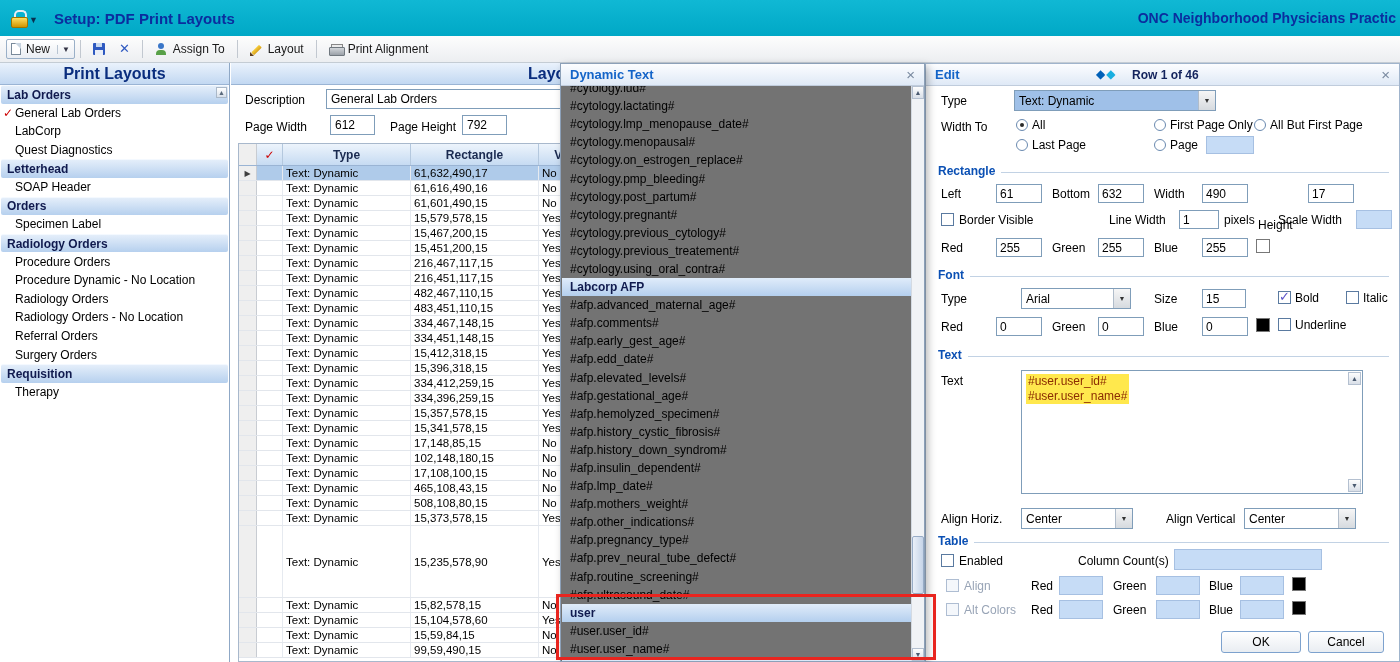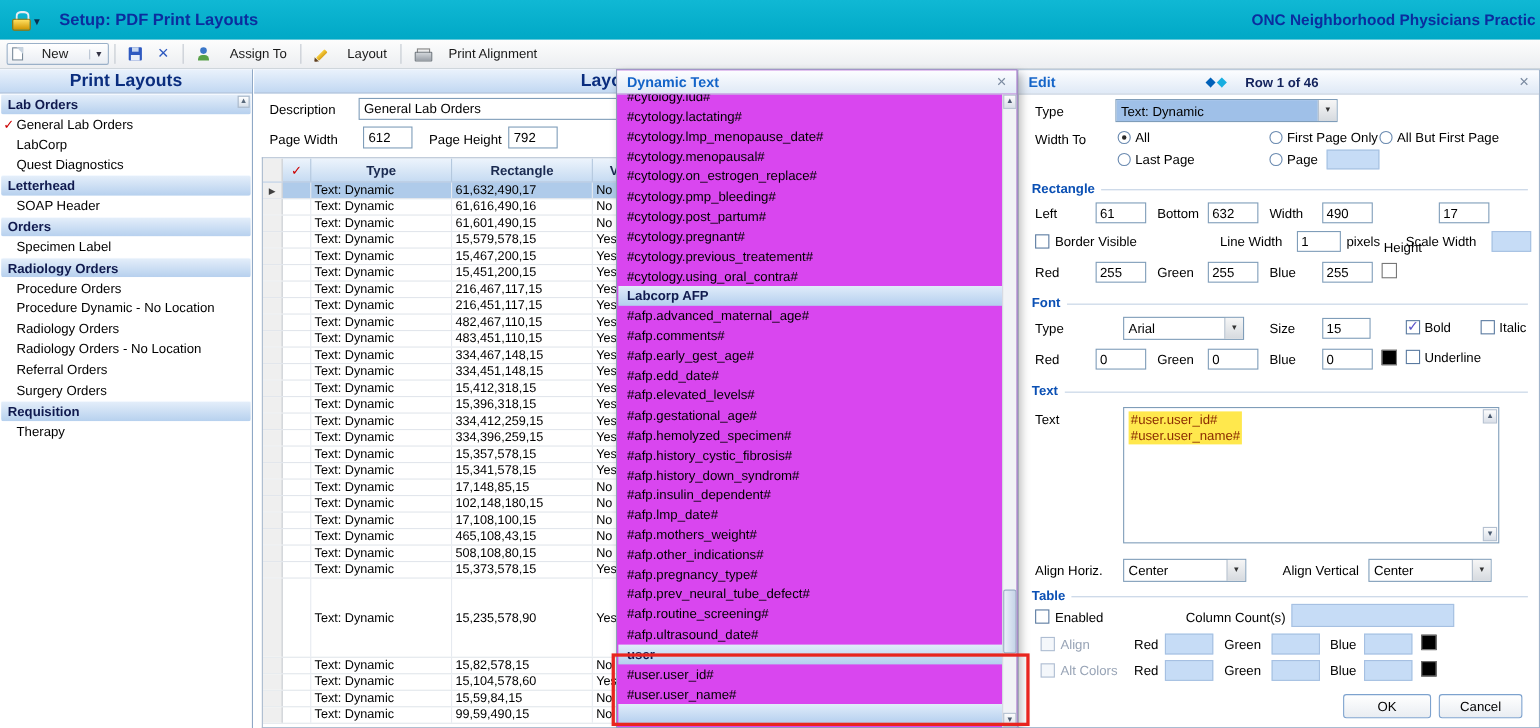--- a/index.html
+++ b/index.html
@@ -10,21 +10,21 @@
   .titlebar { height:36px; background:linear-gradient(#10B8D4,#00A8C6); display:flex; align-items:center; padding:0 10px; position:relative; }
   .lock-icon { position:relative; width:17px; height:17px; display:inline-block; }
   .lock-icon::before { content:""; position:absolute; left:4px; top:0; width:9px; height:8px; border:2px solid #E9EDF2; border-bottom:none; border-radius:5px 5px 0 0; }
   .lock-icon::after { content:""; position:absolute; left:1px; top:7px; width:15px; height:9px; background:linear-gradient(#FFE060,#D09400); border:1px solid #A07400; border-radius:2px; }
   .lock-caret { font-size:9px; color:#083050; margin:4px 0 0 2px; }
   .app-title { color:#0B2D9E; font-weight:bold; font-size:15px; margin-left:16px; white-space:nowrap; }
   .practice { margin-left:auto; color:#0B2D9E; font-weight:bold; font-size:14px; white-space:nowrap; margin-right:-6px; }
 
   
   .toolbar { height:27px; background:linear-gradient(#FDFDFD,#ECEEF1); border-bottom:1px solid #C4CCD4; display:flex; align-items:center; padding:0 6px; }
-  .tb-btn { display:flex; align-items:center; gap:17px; padding:2px 7px; font-size:12px; color:#1A1A1A; white-space:nowrap; }
+  .tb-btn { display:flex; align-items:center; gap:5px; padding:2px 7px; font-size:12px; color:#1A1A1A; white-space:nowrap; }
   .tb-btn.bordered { border:1px solid #9AB0C8; border-radius:2px; background:linear-gradient(#FFFFFF,#E9EDF3); padding:2px 4px; }
   .tb-caret { font-size:8px; color:#334; border-left:1px solid #B8C4D2; padding-left:4px; margin-left:2px; }
   .tb-sep { width:1px; height:18px; background:#C2C8D0; margin:0 5px; }
   .icon-page { width:10px; height:12px; background:#fff; border:1px solid #7A8A9A; position:relative; display:inline-block; }
   .icon-page::after { content:""; position:absolute; top:-1px; right:-1px; border:3px solid; border-color:#C8D4E0 #C8D4E0 transparent transparent; }
   .icon-save { width:12px; height:12px; background:#2E59C0; position:relative; display:inline-block; border-radius:1px; }
   .icon-save::before { content:""; position:absolute; top:0; left:3px; width:6px; height:4px; background:#C8D8F0; }
   .icon-save::after { content:""; position:absolute; bottom:0; left:2px; width:8px; height:5px; background:#E9EEF8; }
   .icon-x { color:#2E59C0; font-weight:bold; font-size:13px; line-height:12px; }
   .icon-assign { width:13px; height:12px; position:relative; display:inline-block; }
@@ -69,21 +69,21 @@
   .hd-chk { color:#CC0000 !important; font-size:13px; }
   .row-sel { background:#AFCBEA; }
   .row-tall { height:72px; }
 
   
   .float-header { height:22px; background:linear-gradient(#FCFDFF,#DFE9F6); border-bottom:1px solid #C0CCDC; display:flex; align-items:center; padding:0 9px; position:relative; }
   .float-title { font-weight:bold; font-size:13px; color:#1464C8; }
   .float-close { position:absolute; right:9px; top:1px; font-size:15px; color:#7A8AA0; line-height:20px; }
 
   
-  .dyn-panel { position:absolute; left:560px; top:0; width:365px; height:100%; background:#d946ef; border:1px solid #8CA0B8; box-shadow:3px 3px 8px rgba(0,0,0,0.28); z-index:10; }
+  .dyn-panel { position:absolute; left:560px; top:0; width:365px; height:100%; background:#737373; border:1px solid #8CA0B8; box-shadow:3px 3px 8px rgba(0,0,0,0.28); z-index:10; }
   .dyn-list { position:absolute; top:22px; left:1px; right:13px; bottom:0; overflow:hidden; }
   .dyn-item { height:18.1px; display:flex; align-items:center; padding-left:8px; font-size:12px; white-space:nowrap; }
   .dyn-item:first-child { margin-top:-7px; }
   .dyn-item.group { background:linear-gradient(#E0ECFA,#B4CFEE); font-weight:bold; color:#101A4E; }
   .dyn-item.partial { background:linear-gradient(#E0ECFA,#B4CFEE); }
   .dyn-scrollbar { position:absolute; top:22px; right:0; width:13px; bottom:0; background:#F1F3F6; border-left:1px solid #D4DAE2; }
   .sb-up,.sb-down { position:absolute; left:0; right:0; height:13px; background:linear-gradient(#FDFDFD,#D9DFE8); border:1px solid #B4C0D0; font-size:7px; color:#4A5A70; display:flex; align-items:center; justify-content:center; }
   .sb-up { top:0; } .sb-down { bottom:0; }
   .sb-thumb { position:absolute; left:0; right:0; top:450px; height:58px; background:linear-gradient(90deg,#EAF0F8,#C6D4E8); border:1px solid #98ACC6; border-radius:2px; }
 
@@ -455,20 +455,21 @@
     </div>
     <div class="dyn-list">
         <div class="dyn-item">#cytology.iud#</div>
         <div class="dyn-item">#cytology.lactating#</div>
         <div class="dyn-item">#cytology.lmp_menopause_date#</div>
         <div class="dyn-item">#cytology.menopausal#</div>
         <div class="dyn-item">#cytology.on_estrogen_replace#</div>
         <div class="dyn-item">#cytology.pmp_bleeding#</div>
         <div class="dyn-item">#cytology.post_partum#</div>
         <div class="dyn-item">#cytology.pregnant#</div>
+        <div class="dyn-item">#cytology.previous_cytology#</div>
         <div class="dyn-item">#cytology.previous_treatement#</div>
         <div class="dyn-item">#cytology.using_oral_contra#</div>
         <div class="dyn-item group">Labcorp AFP</div>
         <div class="dyn-item">#afp.advanced_maternal_age#</div>
         <div class="dyn-item">#afp.comments#</div>
         <div class="dyn-item">#afp.early_gest_age#</div>
         <div class="dyn-item">#afp.edd_date#</div>
         <div class="dyn-item">#afp.elevated_levels#</div>
         <div class="dyn-item">#afp.gestational_age#</div>
         <div class="dyn-item">#afp.hemolyzed_specimen#</div>

